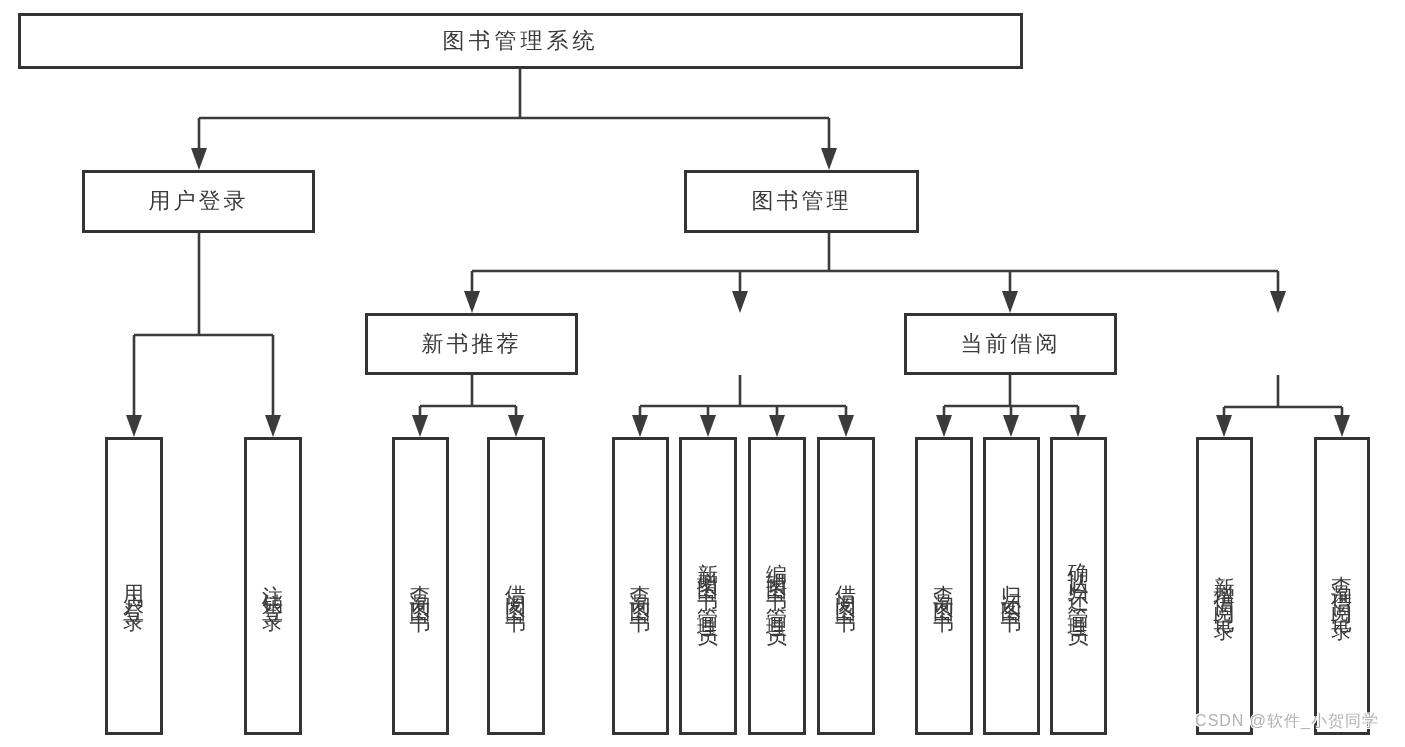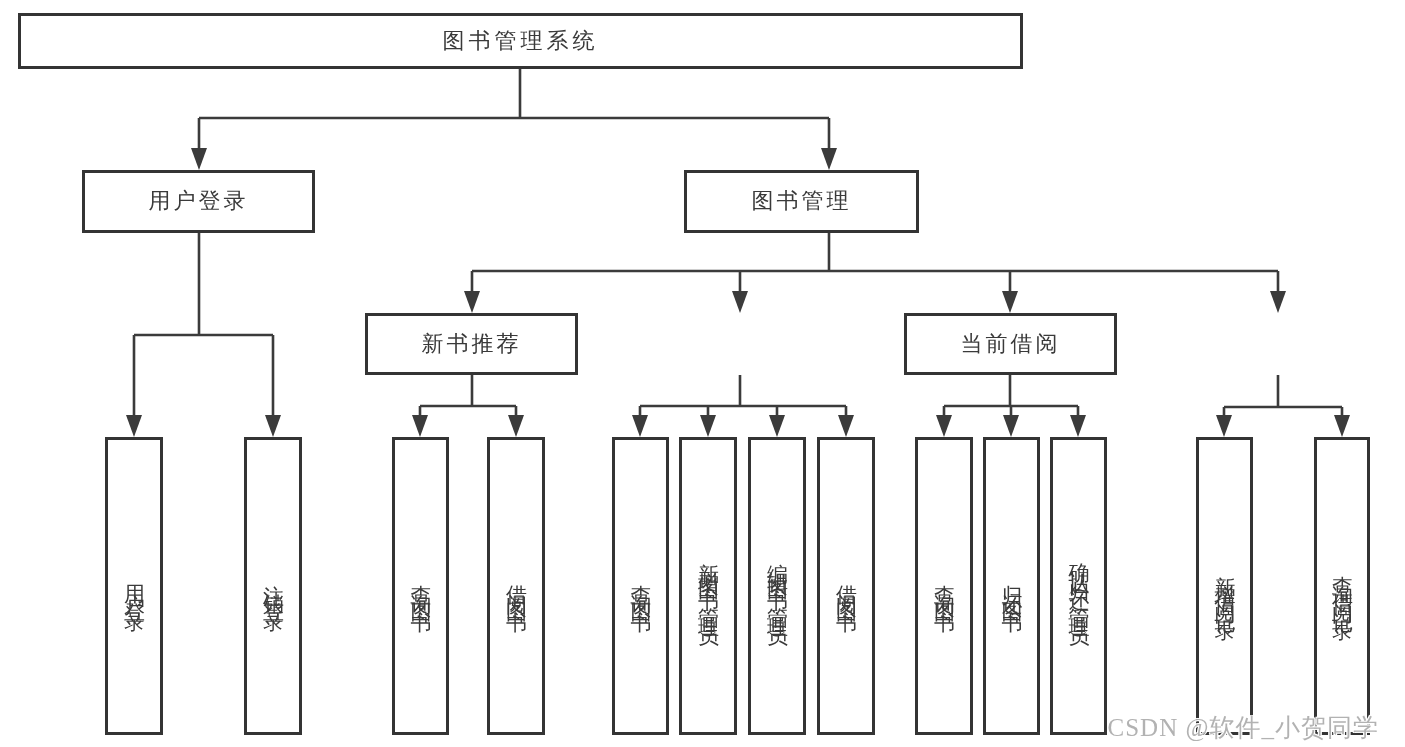--- a/index.html
+++ b/index.html
@@ -6,21 +6,21 @@
     margin: 0;
     padding: 0;
     background: #ffffff;
   }
   .canvas {
     position: relative;
     width: 1388px;
     height: 747px;
     background: var(--background, #ffffff);
     overflow: hidden;
-    font-family: Liberation Serif, serif;
+    font-family: Liberation Sans, sans-serif;
   }
   .connectors {
     position: absolute;
     left: 0;
     top: 0;
     width: 1405px;
     height: 747px;
     pointer-events: none;
   }
   .connectors path {
@@ -58,21 +58,21 @@
     font-size: 21px;
     letter-spacing: 9px;
     line-height: 1;
     white-space: normal;
   }
   .watermark {
     position: absolute;
     top: 711px;
     right: 9px;
     z-index: 5;
-    font-size: 25px;
+    font-size: 16px;
     letter-spacing: 1px;
     color: var(--watermark, #b2b2b2);
     text-shadow: 1px 1px 0 #ffffff, -1px -1px 0 #ffffff, 1px -1px 0 #ffffff, -1px 1px 0 #ffffff;
     white-space: nowrap;
   }
 </style>
 </head>
 <body>
 
 <div class="canvas">

